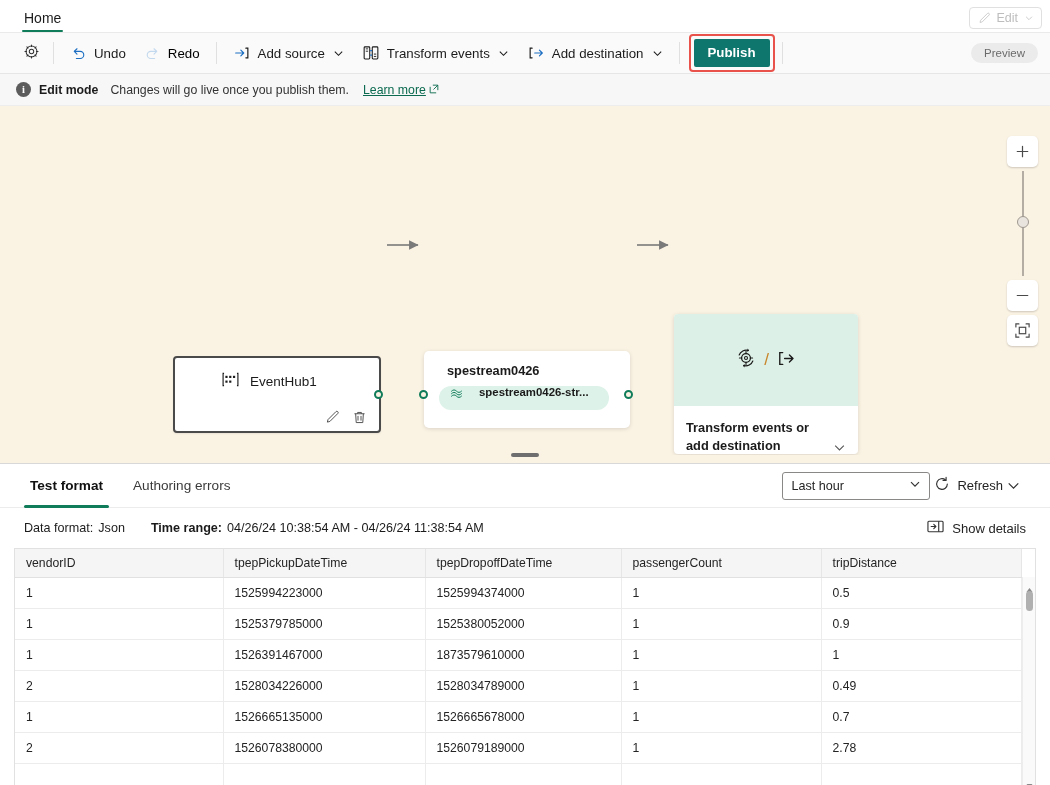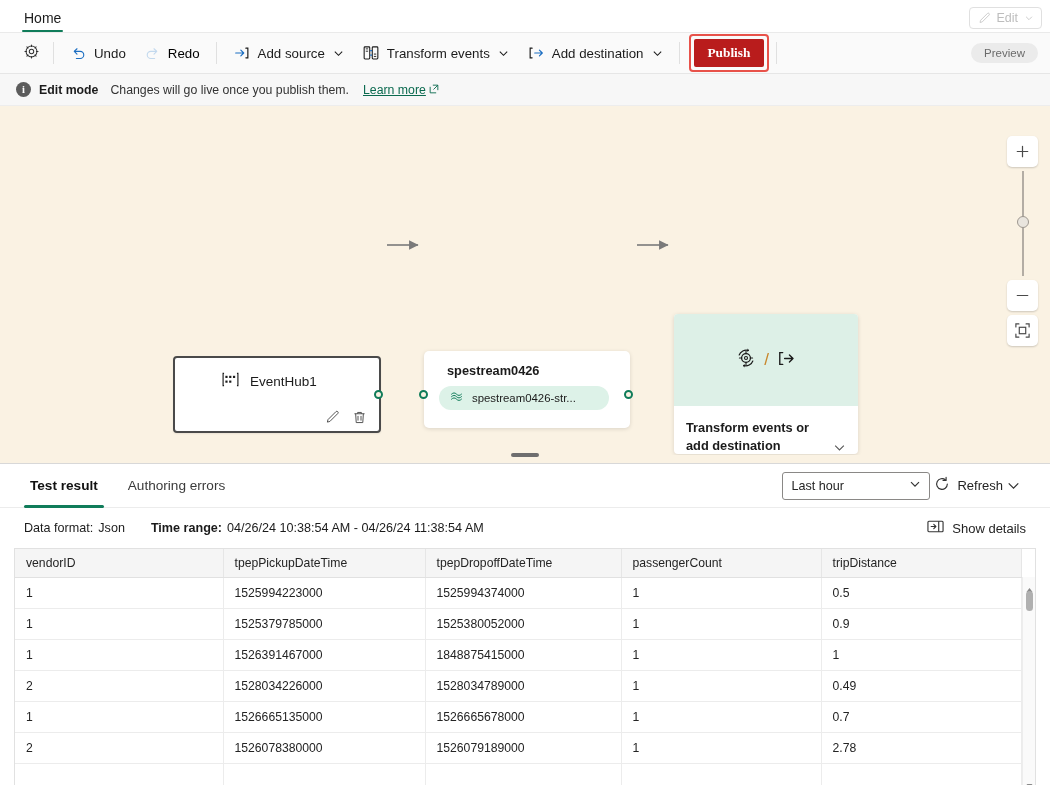--- a/index.html
+++ b/index.html
@@ -76,24 +76,24 @@
   }
 
   .publish-wrap {
     position: relative;
     padding: 3px;
     border: 2px solid #e8524a;
     border-radius: 4px;
     margin-left: 2px;
   }
   .publish-btn {
-    background: #b91c1c; color: #ffffff;
+    background: #0f766e; color: #ffffff;
     font-size: 13.3px; font-weight: 600;
     padding: 6px 14px; border: none; border-radius: 2px;
-    cursor: pointer; line-height: 1.2; font-family: Liberation Serif, serif;
+    cursor: pointer; line-height: 1.2;
   }
   .preview-badge {
     margin-left: auto;
     background: #ebebeb; color: #6b6b6b;
     font-size: 11.5px;
     padding: 4px 13px; border-radius: 11px;
   }
 
   
   .infobar {
@@ -153,22 +153,23 @@
     box-shadow: 0 1px 4px rgba(0,0,0,.13);
   }
   .st-title {
     font-size: 12.8px; font-weight: 700; color: #1b1b1b;
     padding: 12px 0 0 23px;
   }
   .st-pill {
     margin: 8px 0 0 15px;
     background: #ddf2e8; border-radius: 13px;
     height: 24px; width: 170px;
-    display: flex; align-items: center; gap: 8px;
+    display: flex; gap: 15px;
     padding: 0 10px;
+    font-weight: bold;
   }
   .st-pill-label { font-size: 11.4px; color: #1b1b1b; }
 
   .node-transform {
     position: absolute; left: 674px; top: 208px;
     width: 184px; height: 140px;
     background: #ffffff; border-radius: 4px;
     box-shadow: 0 1px 4px rgba(0,0,0,.13);
     overflow: hidden;
   }
@@ -571,21 +572,21 @@
   </div>
 
   <div class="splitter">
     <div class="grip"></div>
   </div>
 
   <div class="bottom">
 
     <div class="btabs">
       <div class="btab active">
-        <span>Test result</span>
+        <span>Test format</span>
       </div>
       <div class="btab">
         <span>Authoring errors</span>
       </div>
 
       <div class="btab-right">
         <div class="select-box">
           <span class="sv">Last hour</span>
           <span>
             <svg width="12" height="12" viewBox="0 0 12 12">
@@ -650,21 +651,21 @@
           <tr>
             <td class="col0">1</td>
             <td class="col1">1525379785000</td>
             <td class="col2">1525380052000</td>
             <td class="col3">1</td>
             <td class="col4">0.9</td>
           </tr>
           <tr>
             <td class="col0">1</td>
             <td class="col1">1526391467000</td>
-            <td class="col2">1848875415000</td>
+            <td class="col2">1873579610000</td>
             <td class="col3">1</td>
             <td class="col4">1</td>
           </tr>
           <tr>
             <td class="col0">2</td>
             <td class="col1">1528034226000</td>
             <td class="col2">1528034789000</td>
             <td class="col3">1</td>
             <td class="col4">0.49</td>
           </tr>

